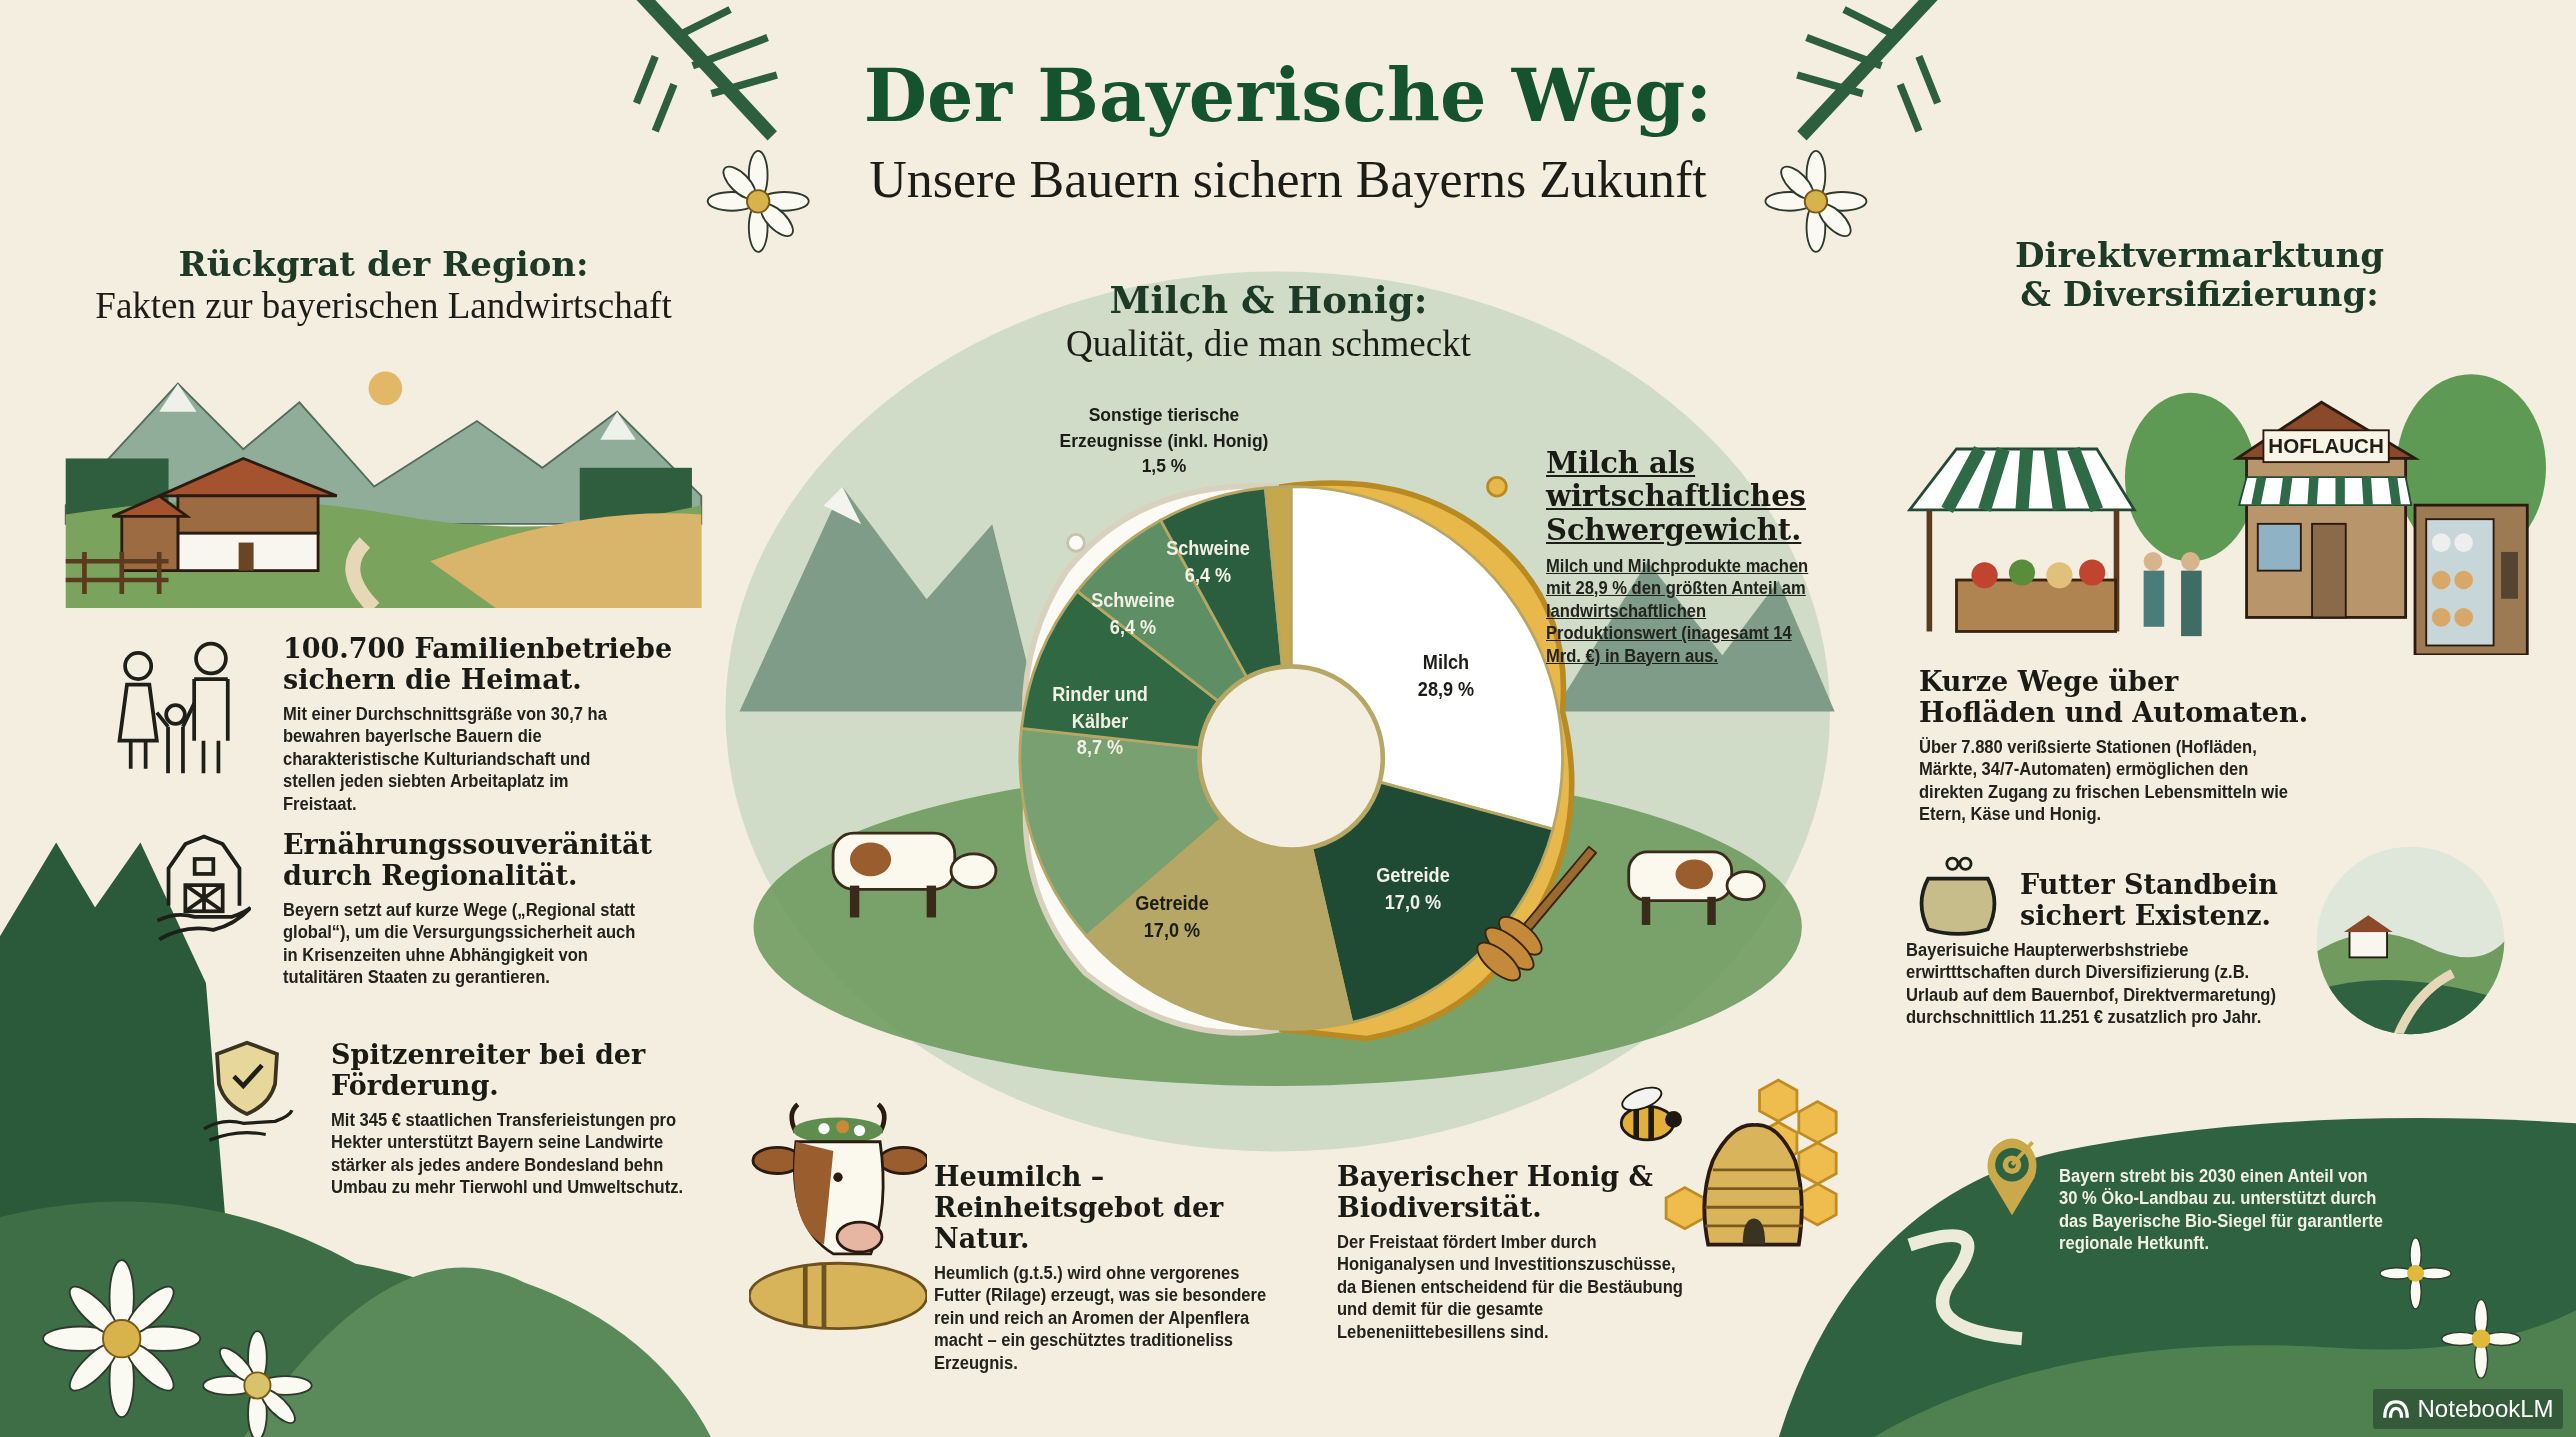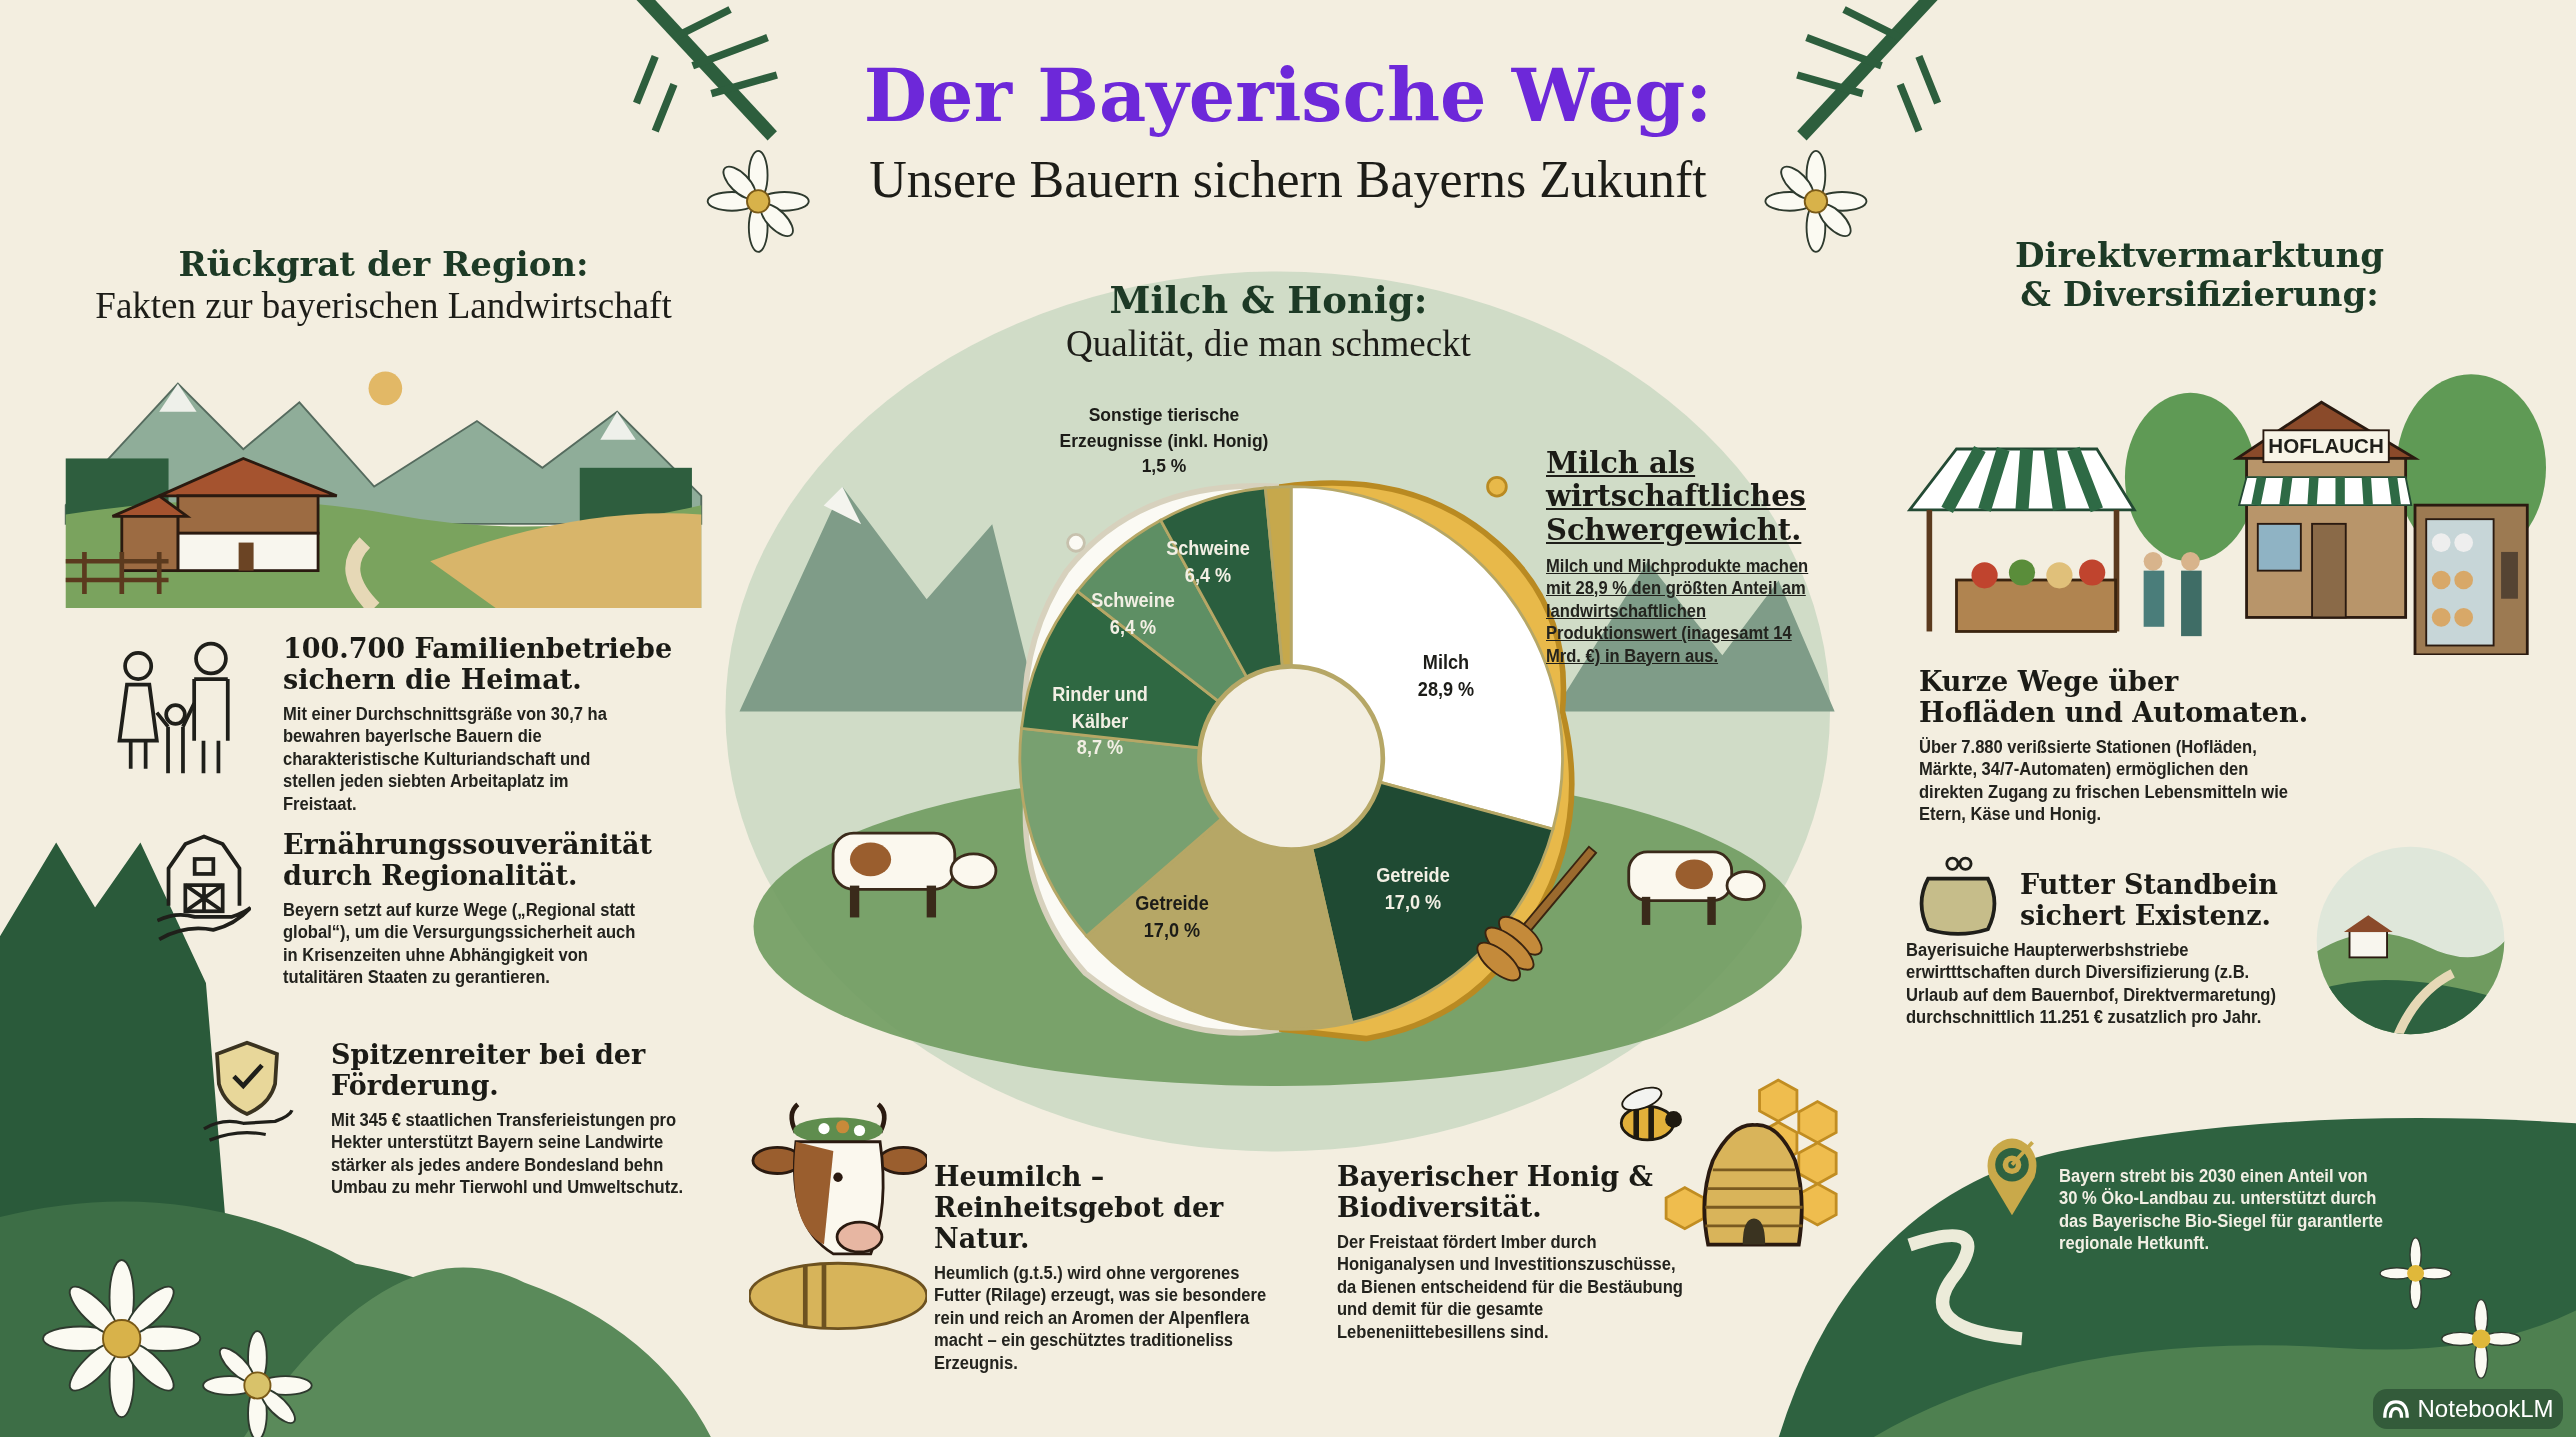--- a/index.html
+++ b/index.html
@@ -3,31 +3,31 @@
 <meta charset="utf-8">
 <style>
   html, body { margin:0; padding:0; }
   body {
     width:2576px; height:1438px; overflow:hidden; position:relative;
     background:#f3eee0;
     font-family:"Liberation Sans", sans-serif; color:#1f1f1a;
   }
   .abs { position:absolute; }
   .title { left:0; width:2576px; top:52px; text-align:center; }
-  .title h1 { margin:0; font-family:"DejaVu Serif", serif; font-weight:bold; font-size:73px; color:#6d28d9; letter-spacing:0px; }
+  .title h1 { margin:0; font-family:"DejaVu Serif", serif; font-weight:bold; font-size:73px; color:#14532d; letter-spacing:0px; }
   .title h2 { margin:12px 0 0; font-family:"Liberation Serif", serif; font-weight:normal; font-size:52px; color:#1d1d18; }
   .sec-h { text-align:center; }
   .sec-h .h-b { font-family:"DejaVu Serif", serif; font-weight:bold; font-size:34px; color:#1d3a26; line-height:1.15; }
   .sec-h .h-n { font-family:"Liberation Serif", serif; font-size:37px; color:#1d1d18; line-height:1.2; }
   .fact h3 { margin:0; font-family:"DejaVu Serif", serif; font-weight:bold; font-size:27px; line-height:1.15; color:#1b1b16; }
   .fact p { margin:7.5px 0 0; font-family:"Liberation Sans", sans-serif; font-weight:bold; font-size:18px; line-height:1.25; color:#23231e; transform:scaleX(0.92); transform-origin:left top; }
   .fact.light h3, .fact.light p { color:#f2efe4; }
   .donut-label { position:absolute; text-align:center; font-weight:bold; font-size:19.7px; line-height:1.35; transform:translate(-50%,-50%) scaleX(0.92); white-space:nowrap; }
   .icon { position:absolute; }
-  .nlm { position:absolute; right:13px; bottom:9.4px; display:flex; align-items:center; gap:7.5px; background:rgba(30,60,40,0.55); padding:5.6px 9.4px; border-radius:14px; color:#fff; font-size:24px; }
+  .nlm { position:absolute; right:13px; bottom:9.4px; display:flex; align-items:center; gap:7.5px; background:rgba(30,60,40,0.55); padding:5.6px 9.4px; border-radius:3px; color:#fff; font-size:24px; }
 </style>
 </head>
 <body>
 
 <svg class="abs" style="left:0;top:0" width="2576" height="1438" viewBox="0 0 2752 1536">
 
   <ellipse cx="1365" cy="760" rx="590" ry="470" fill="#c9d8c2" opacity="0.85"></ellipse>
   <ellipse cx="1365" cy="990" rx="560" ry="170" fill="#6f9b5f" opacity="0.9"></ellipse>
 
   <polygon points="790,760 900,520 990,640 1060,560 1110,760" fill="#7f9c88"></polygon>

